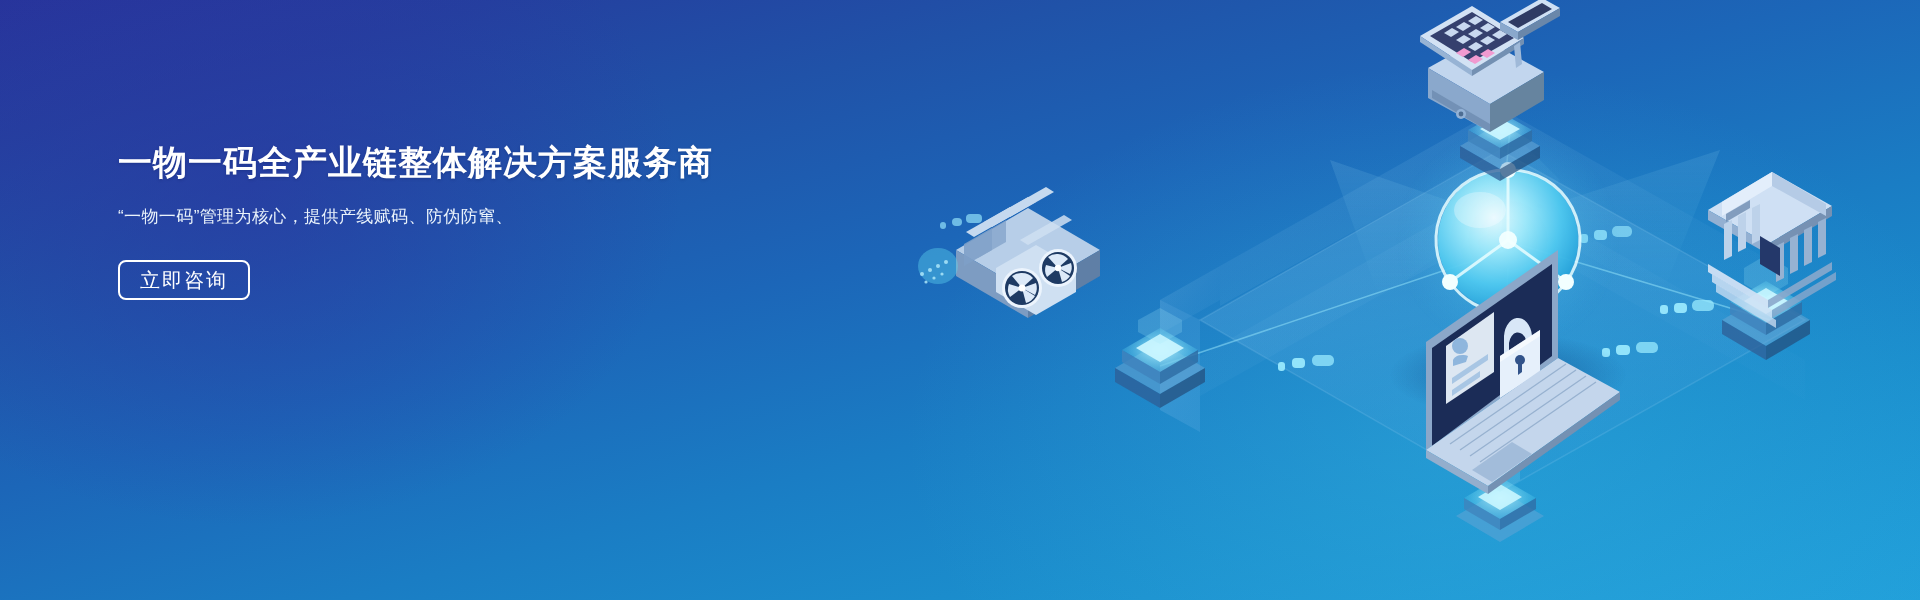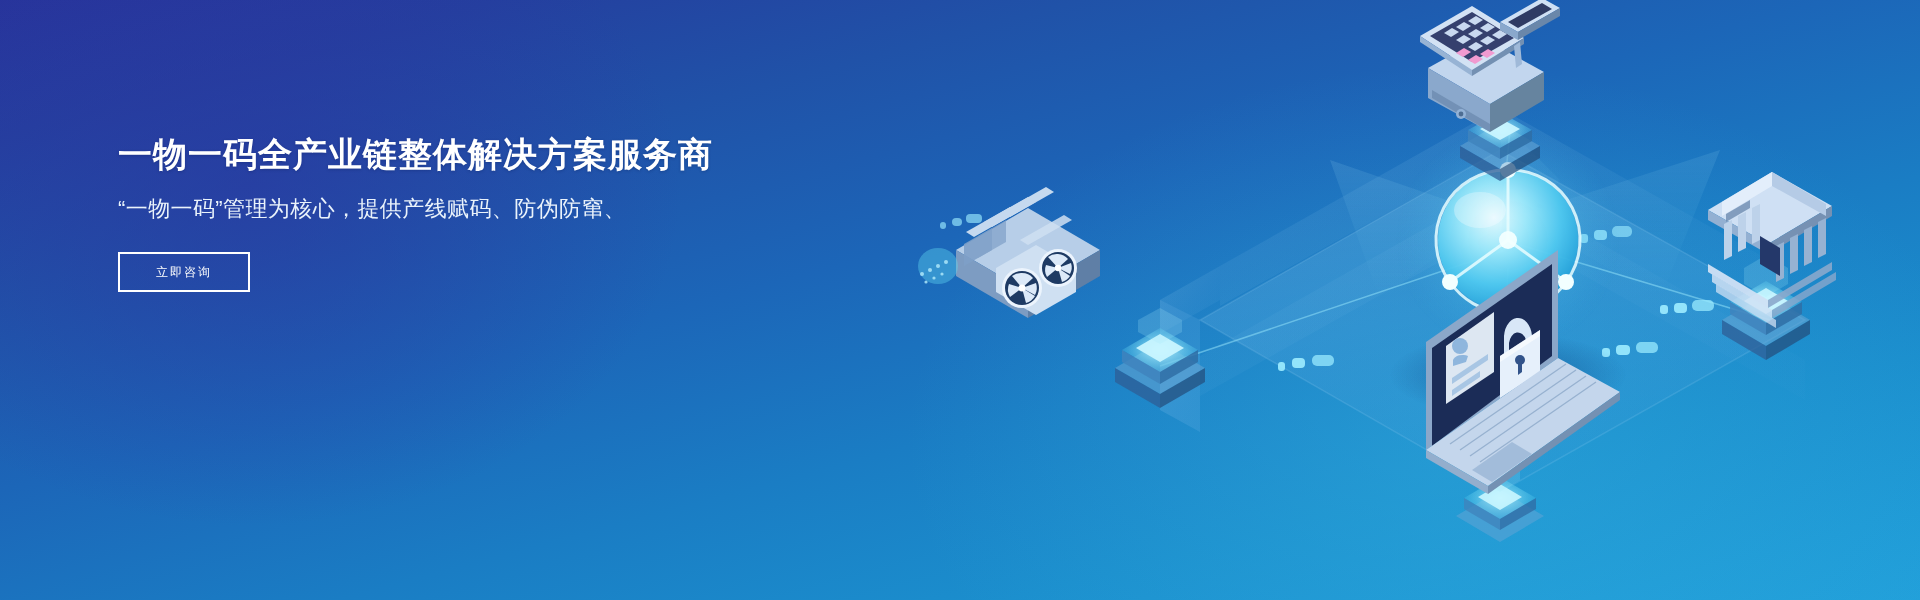--- a/index.html
+++ b/index.html
@@ -11,32 +11,32 @@
     position:relative;width:1920px;height:600px;overflow:hidden;
     background:linear-gradient(165deg,#27349b 0%,#24409f 12%,#2052a8 26%,#1c66b8 44%,#1a7dc4 62%,#1b8ecd 78%,#1f9ad6 92%,#22a0da 100%);
   }
   
   .bg-glow-a{position:absolute;left:-200px;top:-160px;width:900px;height:700px;
     background:radial-gradient(ellipse at center,rgba(44,52,160,.55) 0%,rgba(44,52,160,0) 68%);}
   .bg-glow-b{position:absolute;right:-80px;bottom:-220px;width:1100px;height:760px;
     background:radial-gradient(ellipse at center,rgba(56,182,226,.35) 0%,rgba(56,182,226,0) 70%);}
 
   
-  .copy{position:absolute;left:118px;top:132px;width:700px;}
+  .copy{position:absolute;left:118px;top:140px;width:700px;}
   .headline{
     margin:0;color:#ffffff;font-size:34px;font-weight:700;letter-spacing:1px;
     line-height:44px;white-space:nowrap;text-shadow:0 1px 3px rgba(0,20,70,.25);
   }
-  .sub{margin:0;padding-top:18px;color:#eaf3fb;font-size:22px;line-height:30px;font-weight:400;letter-spacing:.4px;}
+  .sub{margin:0;padding-top:18px;color:#eaf3fb;font-size:17px;line-height:30px;font-weight:400;letter-spacing:.4px;}
   .sub-line{display:block;white-space:nowrap;}
   .cta{
     display:inline-flex;align-items:center;justify-content:center;
     margin-top:28px;width:132px;height:40px;
-    border:2px solid #ffffff;border-radius:0;background:transparent;
-    color:#ffffff;font-size:12px;letter-spacing:2px;cursor:pointer;
+    border:2px solid #ffffff;border-radius:8px;background:transparent;
+    color:#ffffff;font-size:20px;letter-spacing:2px;cursor:pointer;
     font-family:inherit;
   }
 
   
   .art{position:absolute;left:860px;top:0;width:1060px;height:600px;}
   .art svg{position:absolute;left:0;top:0;}
 </style>
 </head>
 <body>
 

